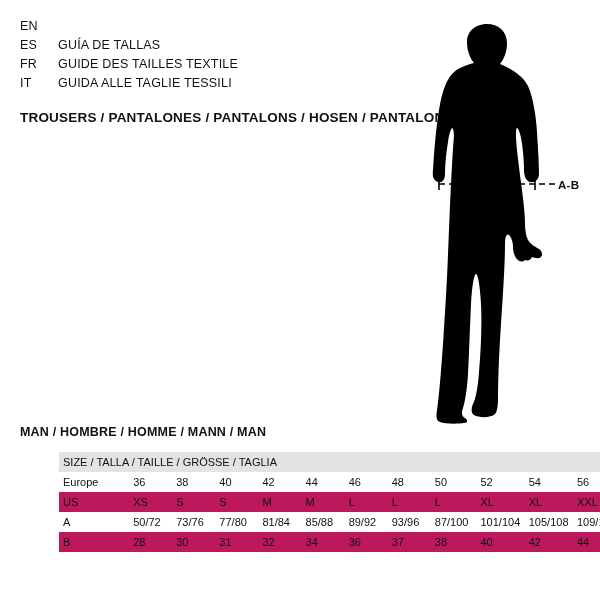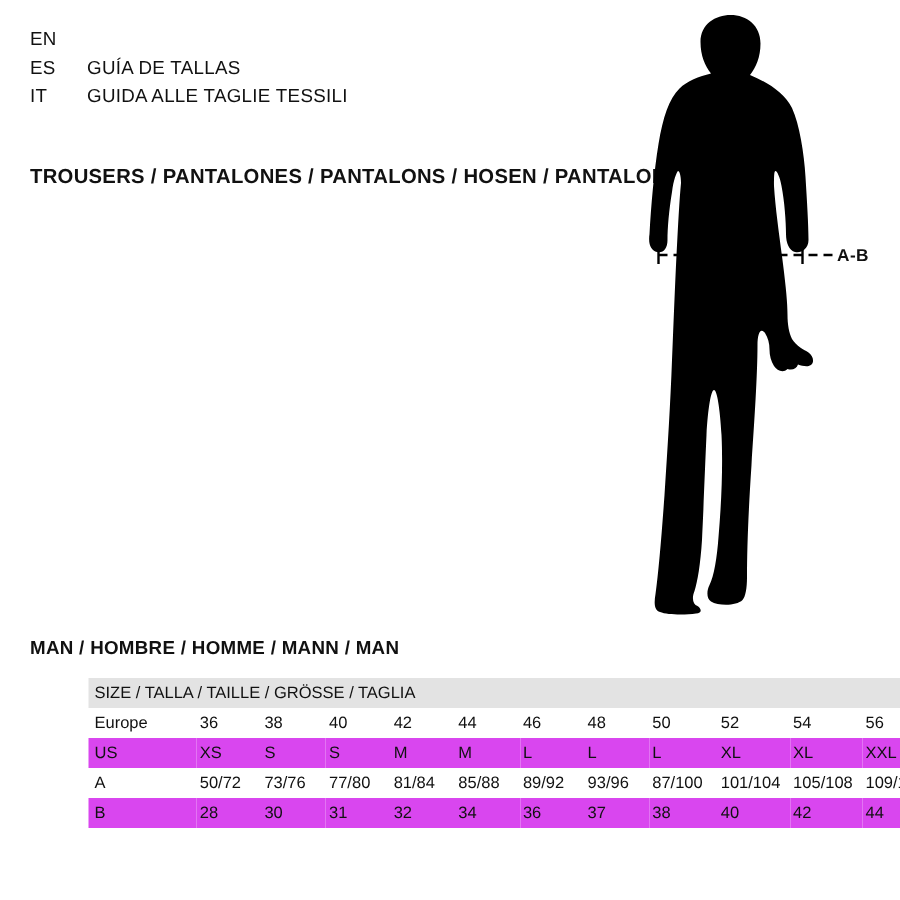--- a/index.html
+++ b/index.html
@@ -49,21 +49,21 @@
     top: 110px;
     font-size: 13.5px;
     font-weight: bold;
     letter-spacing: 0.2px;
   }
 
   
   .figure-wrap {
     position: absolute;
     left: 395px;
-    top: 10px;
+    top: 24px;
     width: 205px;
     height: 400px;
   }
   .figure-svg {
     display: block;
   }
   .ab-label {
     position: absolute;
     left: 163px;
     top: 155px;
@@ -94,21 +94,21 @@
     padding: 2px 0 2px 0;
     height: 16px;
     vertical-align: middle;
     white-space: nowrap;
   }
   table.size-table tr.head td {
     background: #e3e3e3;
     font-weight: normal;
   }
   table.size-table tr.shaded td {
-    background: #d946ef;
+    background: #be185d;
   }
   table.size-table td.lbl {
     padding-left: 4px;
     width: 92px;
   }
   table.size-table td.val {
     width: 51px;
     padding-left: 2px;
   }
 
@@ -129,20 +129,24 @@
 
 <div class="page">
 
   <div class="lang-block">
     <div class="lang-row">
       <div class="lang-code">EN</div>
     </div>
     <div class="lang-row">
       <div class="lang-code">ES</div>
       <div class="lang-text">GUÍA DE TALLAS</div>
+    </div>
+    <div class="lang-row">
+      <div class="lang-code">FR</div>
+      <div class="lang-text">GUIDE DES TAILLES TEXTILE</div>
     </div>
     <div class="lang-row">
       <div class="lang-code">IT</div>
       <div class="lang-text">GUIDA ALLE TAGLIE TESSILI</div>
     </div>
   </div>
 
   <div class="section-title">TROUSERS / PANTALONES / PANTALONS / HOSEN / PANTALONI</div>
 
   <div class="figure-wrap">

